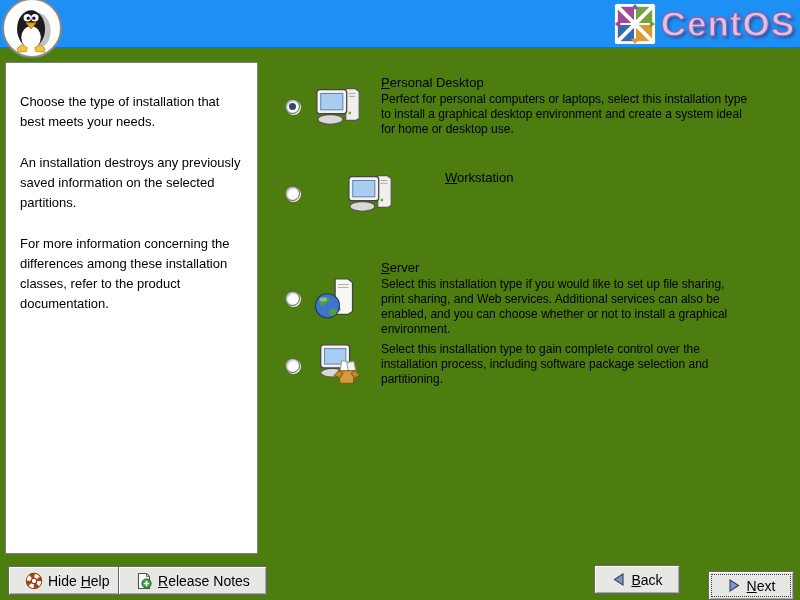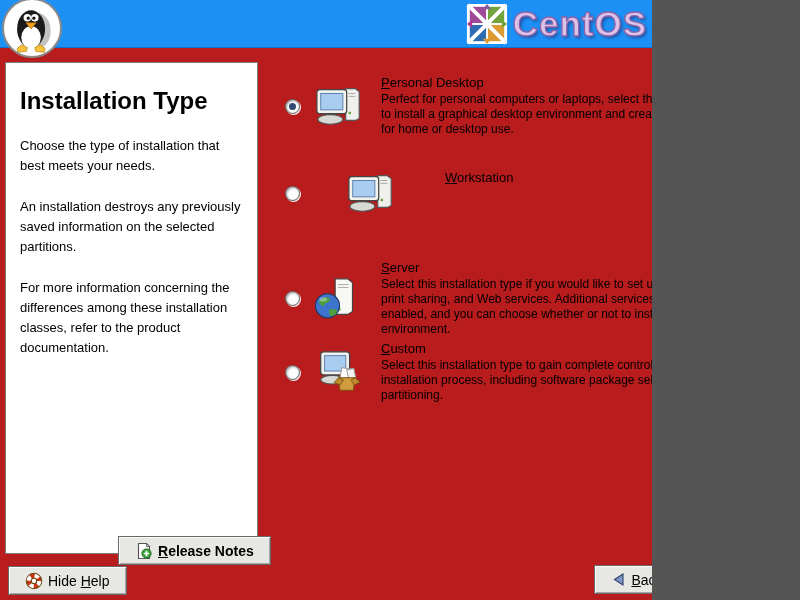--- a/index.html
+++ b/index.html
@@ -1,19 +1,19 @@
 <!DOCTYPE html>
 <html><head>
 <meta charset="utf-8">
 <style>
   html,body { margin:0; padding:0; }
   body { background:#555; }
   .screen {
-    position:relative; width:652px; height:600px; overflow:hidden;
-    background:#b91c1c;
+    position:relative; width:800px; height:600px; overflow:hidden;
+    background:#4d7c0f;
     font-family:"Liberation Sans","DejaVu Sans",sans-serif;
     color:#000;
   }
   
   .header {
     position:absolute; top:0; left:0; width:800px; height:47px;
     background:#1C90F4; border-bottom:1px solid #0d74d0;
   }
   .tux-badge {
     position:absolute; left:2px; top:-2px; width:60px; height:60px;
@@ -55,21 +55,21 @@
   
   .btn {
     position:absolute; height:29px; box-sizing:border-box;
     background:#E7E7E4; border:1px solid #696969;
     box-shadow: inset 1px 1px 0 #fbfbfb, inset -1px -1px 0 #a6a6a6;
     display:flex; align-items:center; justify-content:center; gap:5px;
     font-size:14px; padding:0 16px; cursor:pointer; white-space:nowrap;
   }
   .btn.focused { outline:1px dotted #3a3a3a; outline-offset:-4px; }
   #hide-help-button    { left:8px;   top:566px; }
-  #release-notes-button{ left:118px; top:536px;font-weight:bold; }
+  #release-notes-button{ left:118px; top:566px; }
   #back-button         { left:594px; top:565px; width:86px;align-items:center; }
   #next-button         { left:708px; top:565px; width:86px;margin-top:6px; }
   u { text-decoration:underline; }
   .icon-wrap { display:inline-flex; line-height:0; }
 </style>
 </head>
 <body>
 
 <div class="screen">
 
@@ -103,21 +103,20 @@
         <path d="M1 22 l5.5 -4.5 v9 z" fill="#b0388c"></path>
         <path d="M43 22 l-5.5 -4.5 v9 z" fill="#73A33C"></path>
         <path d="M22 43 l4.5 -5.5 h-9 z" fill="#DC9A33"></path>
         <rect x="18.5" y="18.5" width="7" height="7" fill="#fff" transform="rotate(45 22 22)"></rect>
       </svg>
     </span>
     <span class="brand-text">CentOS</span>
   </div>
 
   <div class="help-panel">
-    <div class="help-title">Installation Type</div>
     <p class="help-p">Choose the type of installation that best meets your needs.</p>
     <p class="help-p">An installation destroys any previously saved information on the selected partitions.</p>
     <p class="help-p">For more information concerning the differences among these installation classes, refer to the product documentation.</p>
   </div>
 
   <div class="option" style="top:75px;">
     <div class="radio-cell">
         <span class="radio selected">
           <span class="dot"></span>
         </span>
@@ -192,21 +191,20 @@
         <rect x="11" y="7" width="22" height="16" fill="#A9CDF1" stroke="#5c7eab"></rect>
         <path d="M26 29 l5 -4 7 1.5 -4.5 3.5 z" fill="#E2B254" stroke="#7a5510" stroke-width="1"></path>
         <rect x="28" y="20" width="9" height="11" fill="#ffffff" stroke="#999" transform="rotate(9 32 25)"></rect>
         <rect x="35" y="21" width="7.5" height="10" fill="#f2f2f0" stroke="#999" transform="rotate(-12 38 26)"></rect>
         <path d="M25.5 30 h17 l-1.5 13 h-14 z" fill="#D29C3E" stroke="#7a5510" stroke-width="1.1"></path>
         <path d="M25.5 30 l-4.5 5 6 2.5 3.5 -5 z" fill="#C08A2E" stroke="#7a5510" stroke-width="1"></path>
         <path d="M42.5 30 l5.5 4.5 -6 3 -3.5 -5 z" fill="#C08A2E" stroke="#7a5510" stroke-width="1"></path>
       </svg>
     </div>
     <div class="opt-text">
-      <div class="opt-title"><u>C</u>ustom</div>
       <div class="opt-desc">Select this installation type to gain complete control over the installation process, including software package selection and partitioning.</div>
     </div>
   </div>
 
   <div class="btn" id="hide-help-button">
     <span class="icon-wrap">
       <svg width="18" height="18" viewBox="0 0 18 18">
         <circle cx="9" cy="9" r="7.6" fill="#CC3311" stroke="#6b4a14" stroke-width="1.3"></circle>
         <circle cx="9" cy="9" r="5.2" fill="none" stroke="#fff" stroke-width="4.2" stroke-dasharray="4.08 4.08"></circle>
         <circle cx="9" cy="9" r="2.7" fill="#fff" stroke="#6b4a14" stroke-width="1.1"></circle>

